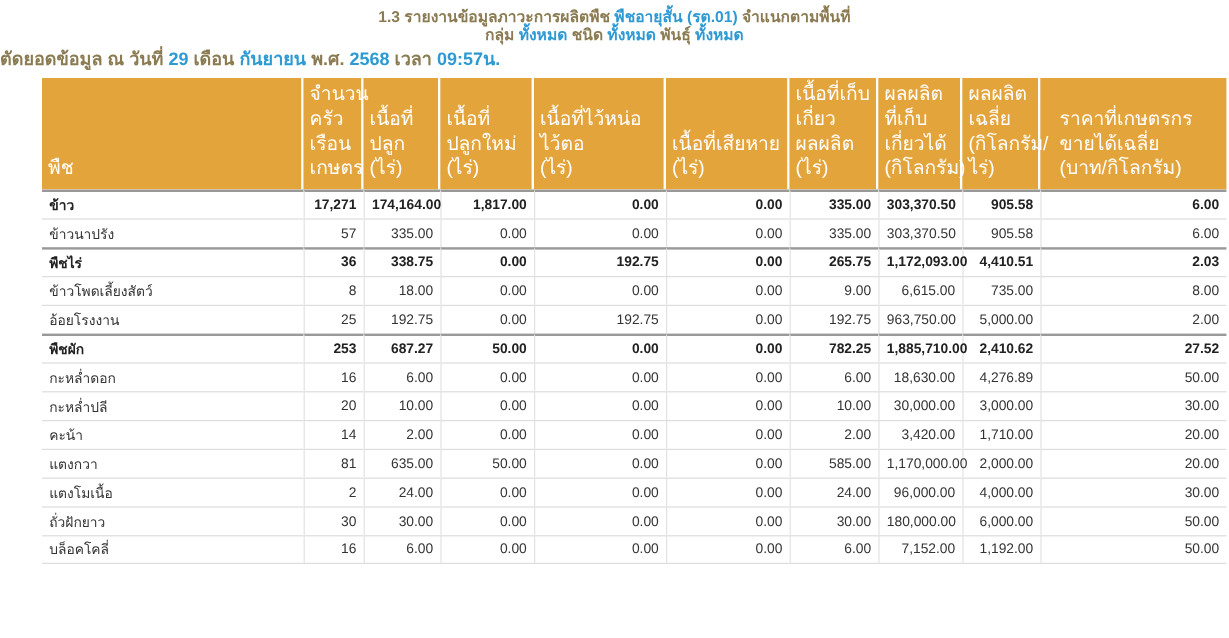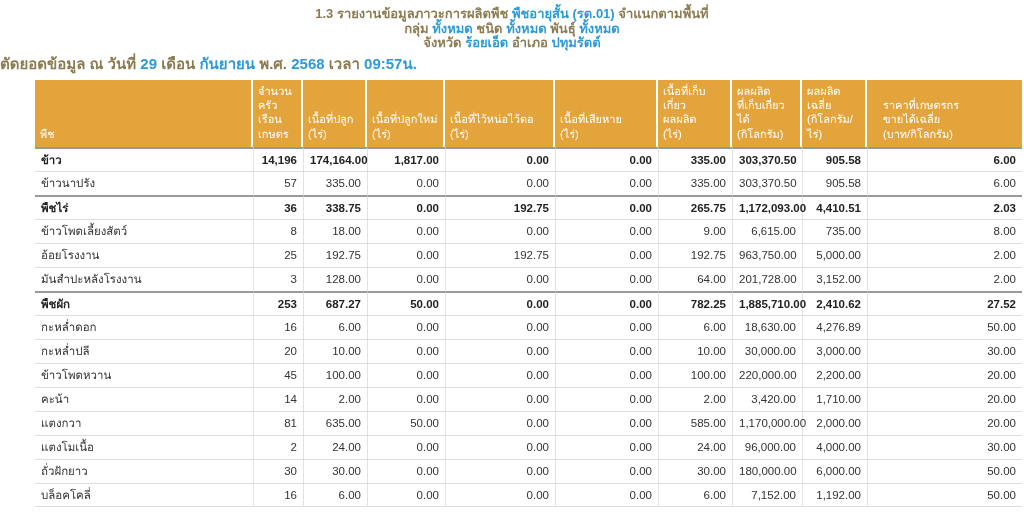--- a/index.html
+++ b/index.html
@@ -31,21 +31,21 @@
   table.report{
     border-collapse:separate;border-spacing:0;table-layout:fixed;
     width:987px;margin:4px 0 0 35px;
     font-size:11.5px;color:var(--body-text);
   }
   table.report thead th{
     background:var(--header-bg);color:#fff;font-weight:normal;
     text-align:left;vertical-align:bottom;
     height:62px;box-sizing:border-box;
     padding:4px 5px 6px 5px;
-    white-space:pre-line;font-size:11px;line-height:1.3;
+    white-space:pre-line;font-size:16px;line-height:1.3;
     border-right:2px solid #fff;
   }
   table.report thead th:last-child{border-right:none;padding-left:16px;}
   table.report tbody td{
     height:24px;box-sizing:border-box;
     padding:2px 6px;vertical-align:middle;
     border-top:1px solid var(--grid);
     border-left:1px solid var(--grid-v);
     background:#fff;
   }
@@ -60,21 +60,20 @@
   tr.group td.plant{padding-left:6px;}
 </style>
 </head>
 <body>
 
 <div class="page">
 
   <div class="report-header">
     <div><span class="plain">1.3 รายงานข้อมูลภาวะการผลิตพืช </span><span class="accent">พืชอายุสั้น (รต.01)</span><span class="plain"> จำแนกตามพื้นที่</span></div>
     <div><span class="plain">กลุ่ม </span><span class="accent">ทั้งหมด</span><span class="plain"> ชนิด </span><span class="accent">ทั้งหมด</span><span class="plain"> พันธุ์ </span><span class="accent">ทั้งหมด</span></div>
-    <div><span class="plain">จังหวัด </span><span class="accent">ร้อยเอ็ด</span><span class="plain"> อำเภอ </span><span class="accent">ปทุมรัตต์</span></div>
   </div>
 
   <div class="cutoff-note"><span class="plain">ตัดยอดข้อมูล ณ วันที่ </span><span class="accent">29</span><span class="plain"> เดือน </span><span class="accent">กันยายน</span><span class="plain"> พ.ศ. </span><span class="accent">2568</span><span class="plain"> เวลา </span><span class="accent">09:57น.</span></div>
 
   <table class="report">
     <colgroup>
         <col style="width: 218px;">
         <col style="width: 50px;">
         <col style="width: 64px;">
         <col style="width: 78px;">
@@ -108,21 +107,21 @@
           <th>ผลผลิตเฉลี่ย
 (กิโลกรัม/ไร่)</th>
           <th>ราคาที่เกษตรกร
 ขายได้เฉลี่ย
 (บาท/กิโลกรัม)</th>
         </tr>
     </thead>
     <tbody>
         <tr class="group">
           <td class="plant">ข้าว</td>
-          <td class="num">14,196</td>
+          <td class="num">17,271</td>
           <td class="num">174,164.00</td>
           <td class="num">1,817.00</td>
           <td class="num">0.00</td>
           <td class="num">0.00</td>
           <td class="num">335.00</td>
           <td class="num">303,370.50</td>
           <td class="num">905.58</td>
           <td class="num">6.00</td>
         </tr>
         <tr class="detail">
@@ -166,32 +165,20 @@
           <td class="num">25</td>
           <td class="num">192.75</td>
           <td class="num">0.00</td>
           <td class="num">192.75</td>
           <td class="num">0.00</td>
           <td class="num">192.75</td>
           <td class="num">963,750.00</td>
           <td class="num">5,000.00</td>
           <td class="num">2.00</td>
         </tr>
-        <tr class="detail">
-          <td class="plant">มันสำปะหลังโรงงาน</td>
-          <td class="num">3</td>
-          <td class="num">128.00</td>
-          <td class="num">0.00</td>
-          <td class="num">0.00</td>
-          <td class="num">0.00</td>
-          <td class="num">64.00</td>
-          <td class="num">201,728.00</td>
-          <td class="num">3,152.00</td>
-          <td class="num">2.00</td>
-        </tr>
         <tr class="group">
           <td class="plant">พืชผัก</td>
           <td class="num">253</td>
           <td class="num">687.27</td>
           <td class="num">50.00</td>
           <td class="num">0.00</td>
           <td class="num">0.00</td>
           <td class="num">782.25</td>
           <td class="num">1,885,710.00</td>
           <td class="num">2,410.62</td>
@@ -215,32 +202,20 @@
           <td class="num">10.00</td>
           <td class="num">0.00</td>
           <td class="num">0.00</td>
           <td class="num">0.00</td>
           <td class="num">10.00</td>
           <td class="num">30,000.00</td>
           <td class="num">3,000.00</td>
           <td class="num">30.00</td>
         </tr>
         <tr class="detail">
-          <td class="plant">ข้าวโพดหวาน</td>
-          <td class="num">45</td>
-          <td class="num">100.00</td>
-          <td class="num">0.00</td>
-          <td class="num">0.00</td>
-          <td class="num">0.00</td>
-          <td class="num">100.00</td>
-          <td class="num">220,000.00</td>
-          <td class="num">2,200.00</td>
-          <td class="num">20.00</td>
-        </tr>
-        <tr class="detail">
           <td class="plant">คะน้า</td>
           <td class="num">14</td>
           <td class="num">2.00</td>
           <td class="num">0.00</td>
           <td class="num">0.00</td>
           <td class="num">0.00</td>
           <td class="num">2.00</td>
           <td class="num">3,420.00</td>
           <td class="num">1,710.00</td>
           <td class="num">20.00</td>

